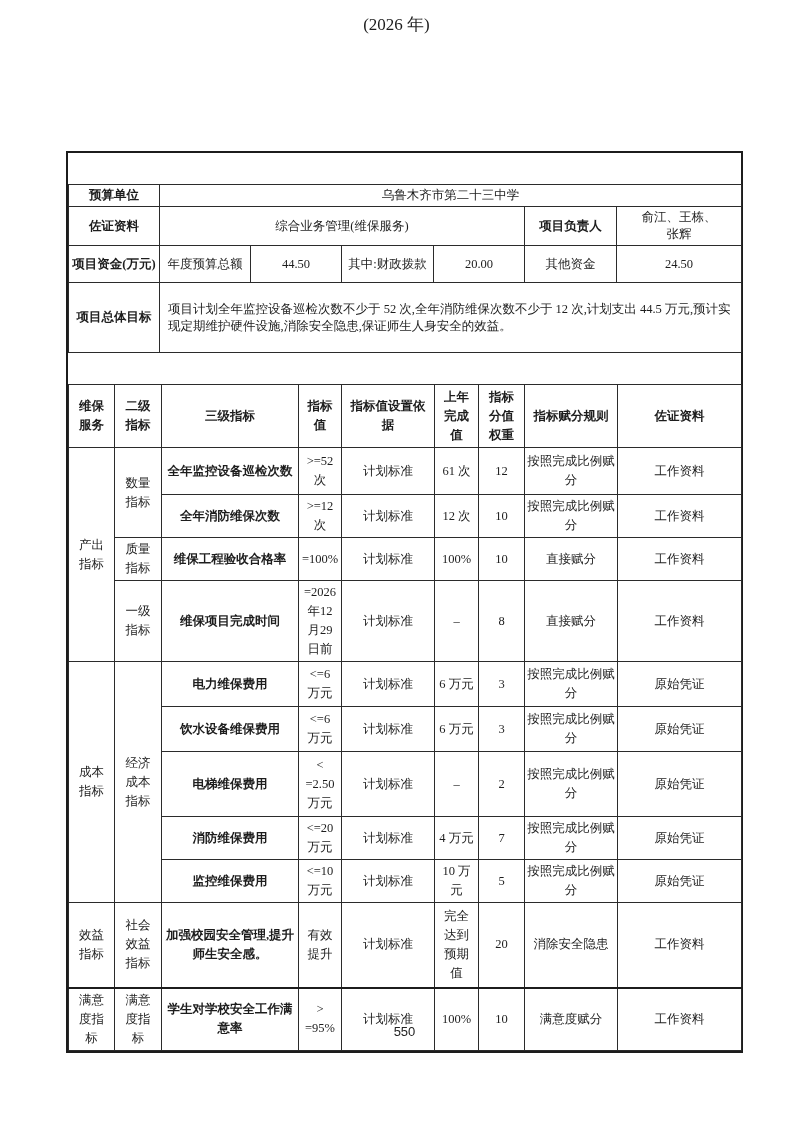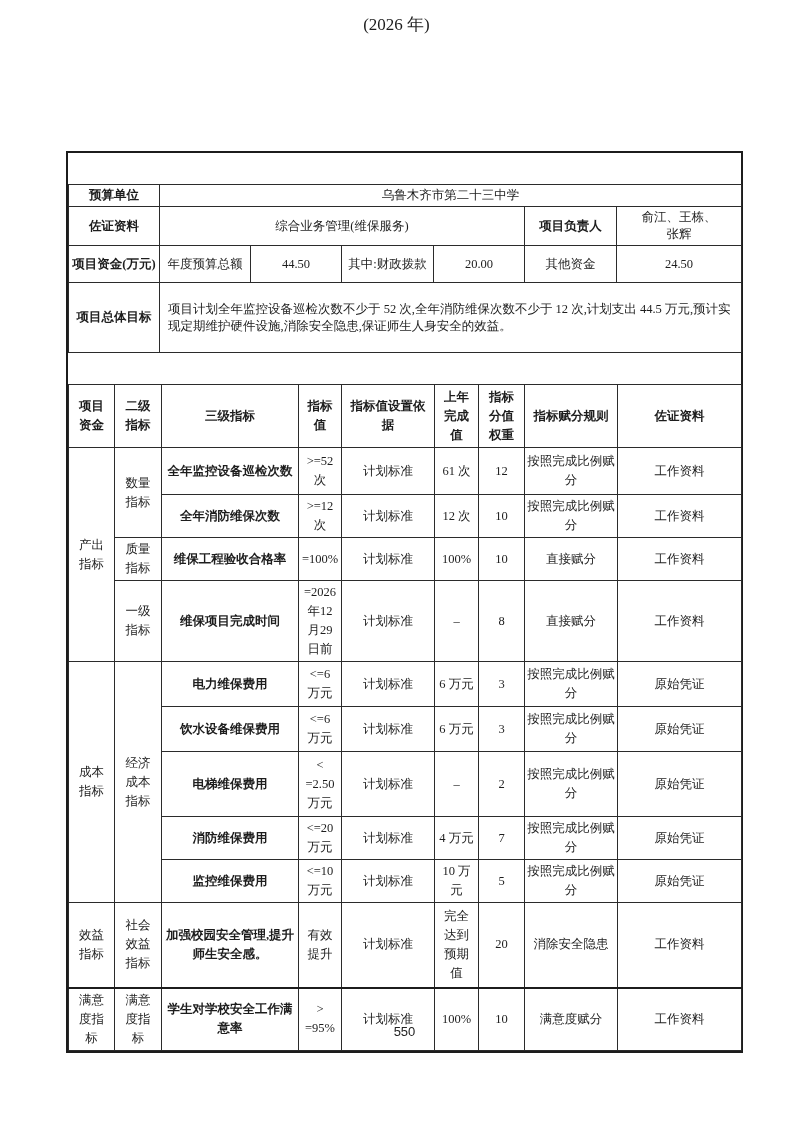--- a/index.html
+++ b/index.html
@@ -92,21 +92,21 @@
           <col style="width:137px">
         <col style="width:43px">
           <col style="width:93px">
           <col style="width:44px">
         <col style="width:46px">
           <col style="width:93px">
           <col style="width:124px">
       </colgroup>
       <tbody>
           <tr class="head" style="height:63px">
-        <td class="c1">项目资金</td>
+        <td class="c1">维保服务</td>
         <td class="c2">二级指标</td>
         <td class="c3">三级指标</td>
         <td class="c4">指标值</td>
         <td class="c5">指标值设置依据</td>
         <td class="c6">上年完成值</td>
         <td class="c7">指标分值权重</td>
         <td class="c8">指标赋分规则</td>
         <td class="c9">佐证资料</td>
       </tr>
       <tr style="height:47px">

